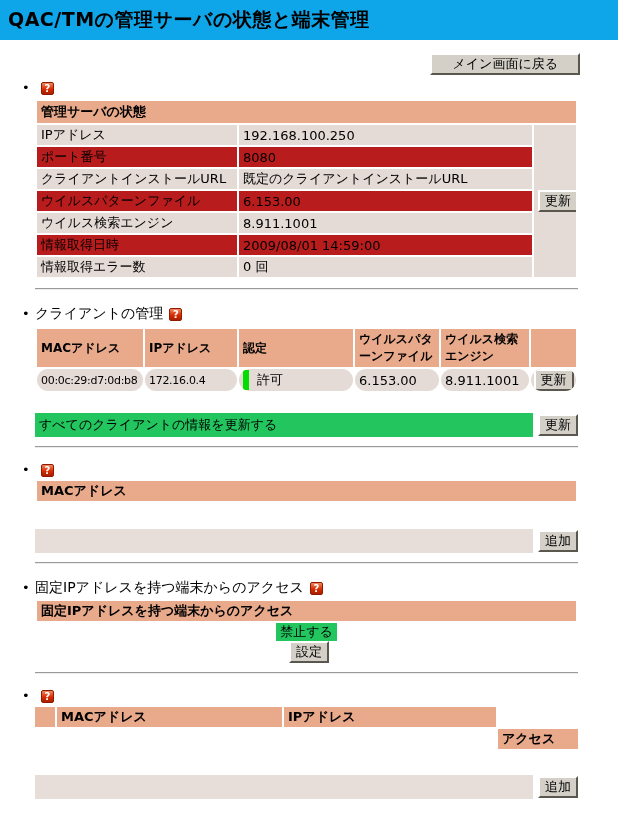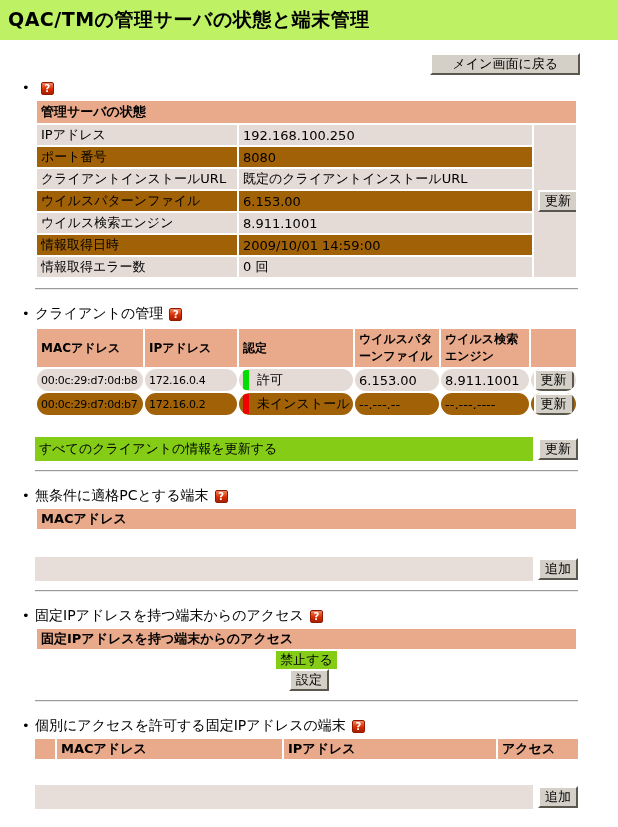--- a/index.html
+++ b/index.html
@@ -3,21 +3,21 @@
 <meta charset="utf-8">
 <style>
   html,body{margin:0;padding:0;}
   body{
     width:618px;height:827px;background:#ffffff;color:#000;
     font-family:"DejaVu Sans","Liberation Sans",sans-serif;
     font-size:13px;overflow:hidden;
   }
   
   .titlebar{
-    background:#bef264;height:40px;display:flex;align-items:center;
+    background:#0ea5e9;height:40px;display:flex;align-items:center;
     padding-left:8px;box-sizing:border-box;
   }
   .titlebar h1{margin:0;font-size:19px;font-weight:bold;letter-spacing:.5px;}
   
   .content{margin:0 40px 0 35px;}
   .toolbar{margin-top:13px;height:22px;text-align:right;margin-right:-2px;}
   
   .winbtn{
     font-family:inherit;font-size:13px;color:#000;background:#d4d0c8;
     border:2px solid;border-color:#ffffff #5a574f #5a574f #ffffff;
@@ -36,52 +36,52 @@
     border:1px solid #8f1a00;border-radius:2px;box-sizing:border-box;
     color:#fff;font-size:10px;font-weight:bold;text-align:center;line-height:11px;
     cursor:pointer;
   }
   
   table.tbl{border-collapse:separate;border-spacing:2px;width:543px;table-layout:fixed;}
   .tbl th{background:#e9aa8c;text-align:left;font-size:13px;font-weight:bold;
           padding:2px 4px;height:16px;word-break:break-all;margin-left:47px;}
   .tbl td{font-size:13px;padding:1px 4px;height:17px;overflow:hidden;white-space:nowrap;}
   tr.dark td{background:#e4dad6;}
-  tr.light td{background:#a16207;}
+  tr.light td{background:#b91c1c;}
   td.btncol{background:#eadfdb;text-align:center;vertical-align:middle;white-space:nowrap;}
   
   table.client-tbl th{font-size:12px;vertical-align:middle;height:34px;}
   table.client-tbl td{height:20px;border-radius:11px;}
   td.addr{font-size:11px;letter-spacing:-.3px;}
   td.cell-btn{background:#ffffff;text-align:center;padding:0;}
   .status-bar{display:inline-block;width:6px;height:20px;vertical-align:middle;margin:0 8px 0 0;}
   
   .flex-row{display:flex;align-items:center;width:543px;}
-  .pink-cell{flex:1;background:#84cc16;height:24px;box-sizing:border-box;
+  .pink-cell{flex:1;background:#22c55e;height:24px;box-sizing:border-box;
              display:flex;align-items:center;padding:0 4px;font-size:13px;}
   .flex-row .winbtn{margin-left:5px;}
   input.flat-input{
     flex:1;background:#e8ded9;height:24px;box-sizing:border-box;border:none;
     padding:0 4px;font-size:13px;font-family:inherit;outline:none;
   }
   
   .salmon-bar{
     background:#e9aa8c;font-weight:bold;font-size:13px;height:20px;
     display:flex;align-items:center;padding:0 4px;box-sizing:border-box;
     width:539px;margin-left:2px;
   }
   .salmon-cells{display:flex;gap:2px;width:543px;}
   .salmon-cells .hcell{
     background:#e9aa8c;font-weight:bold;font-size:13px;height:20px;
     display:flex;align-items:center;padding:0 4px;box-sizing:border-box;
   }
   .hcell.c-sel{width:20px;padding:0;}
   .hcell.c-mac5{width:225px;}
   .hcell.c-ip5{width:212px;}
-  .hcell.c-acc{flex:1;}
+  .hcell.c-acc{flex:1;margin-top:22px;}
   
   hr.divider{
     border:none;height:0;margin:9px 0;
     border-top:1px solid #9a9a9a;border-bottom:1px solid #ececec;
   }
   .gap28{margin-top:28px;}
   .gap26{margin-top:26px;}
   .gap20{margin-top:20px;}
   .gap2{margin-top:2px;flex-direction:column;}
   .mt-sm{margin-top:6px;}
@@ -132,21 +132,21 @@
     <tr class="light">
       <td>ウイルスパターンファイル</td>
       <td>6.153.00</td>
     </tr>
     <tr class="dark">
       <td>ウイルス検索エンジン</td>
       <td>8.911.1001</td>
     </tr>
     <tr class="light">
       <td>情報取得日時</td>
-      <td>2009/10/01 14:59:00</td>
+      <td>2009/08/01 14:59:00</td>
     </tr>
     <tr class="dark">
       <td>情報取得エラー数</td>
       <td>0 回</td>
     </tr>
   </tbody>
     </table>
 
   <hr class="divider">
 
@@ -179,45 +179,32 @@
       <td class="addr">172.16.0.4</td>
       <td>
         <span class="status-bar" style="background-color: rgb(0, 221, 0);"></span><span>許可</span>
       </td>
       <td>6.153.00</td>
       <td>8.911.1001</td>
       <td class="cell-btn">
         <button class="winbtn row-btn">更新</button>
       </td>
     </tr>
-    <tr class="light">
-      <td class="addr">00:0c:29:d7:0d:b7</td>
-      <td class="addr">172.16.0.2</td>
-      <td>
-        <span class="status-bar" style="background-color: rgb(240, 0, 0);"></span><span>未インストール</span>
-      </td>
-      <td>--.---.--</td>
-      <td>--.---.----</td>
-      <td class="cell-btn">
-        <button class="winbtn row-btn">更新</button>
-      </td>
-    </tr>
   </tbody>
     </table>
 
   <div class="flex-row gap20">
     <div class="pink-cell">すべてのクライアントの情報を更新する</div>
     <button class="winbtn row-btn">更新</button>
   </div>
 
   <hr class="divider">
 
   <div class="section-heading">
     <span class="bullet">•</span>
-    <span>無条件に適格PCとする端末</span>
     <span class="help-icon">?</span>
   </div>
 
   <div class="salmon-bar">MACアドレス</div>
 
   <div class="flex-row gap28">
     <input class="flat-input" type="text" value="" style="">
     <button class="winbtn row-btn">追加</button>
   </div>
 
@@ -233,21 +220,20 @@
 
   <div class="flex-row gap2">
     <div class="pink-cell">禁止する</div>
     <button class="winbtn row-btn">設定</button>
   </div>
 
   <hr class="divider">
 
   <div class="section-heading">
     <span class="bullet">•</span>
-    <span>個別にアクセスを許可する固定IPアドレスの端末</span>
     <span class="help-icon">?</span>
   </div>
 
   <div class="salmon-cells">
     <div class="hcell c-sel"></div>
     <div class="hcell c-mac5">MACアドレス</div>
     <div class="hcell c-ip5">IPアドレス</div>
     <div class="hcell c-acc">アクセス</div>
   </div>
 

